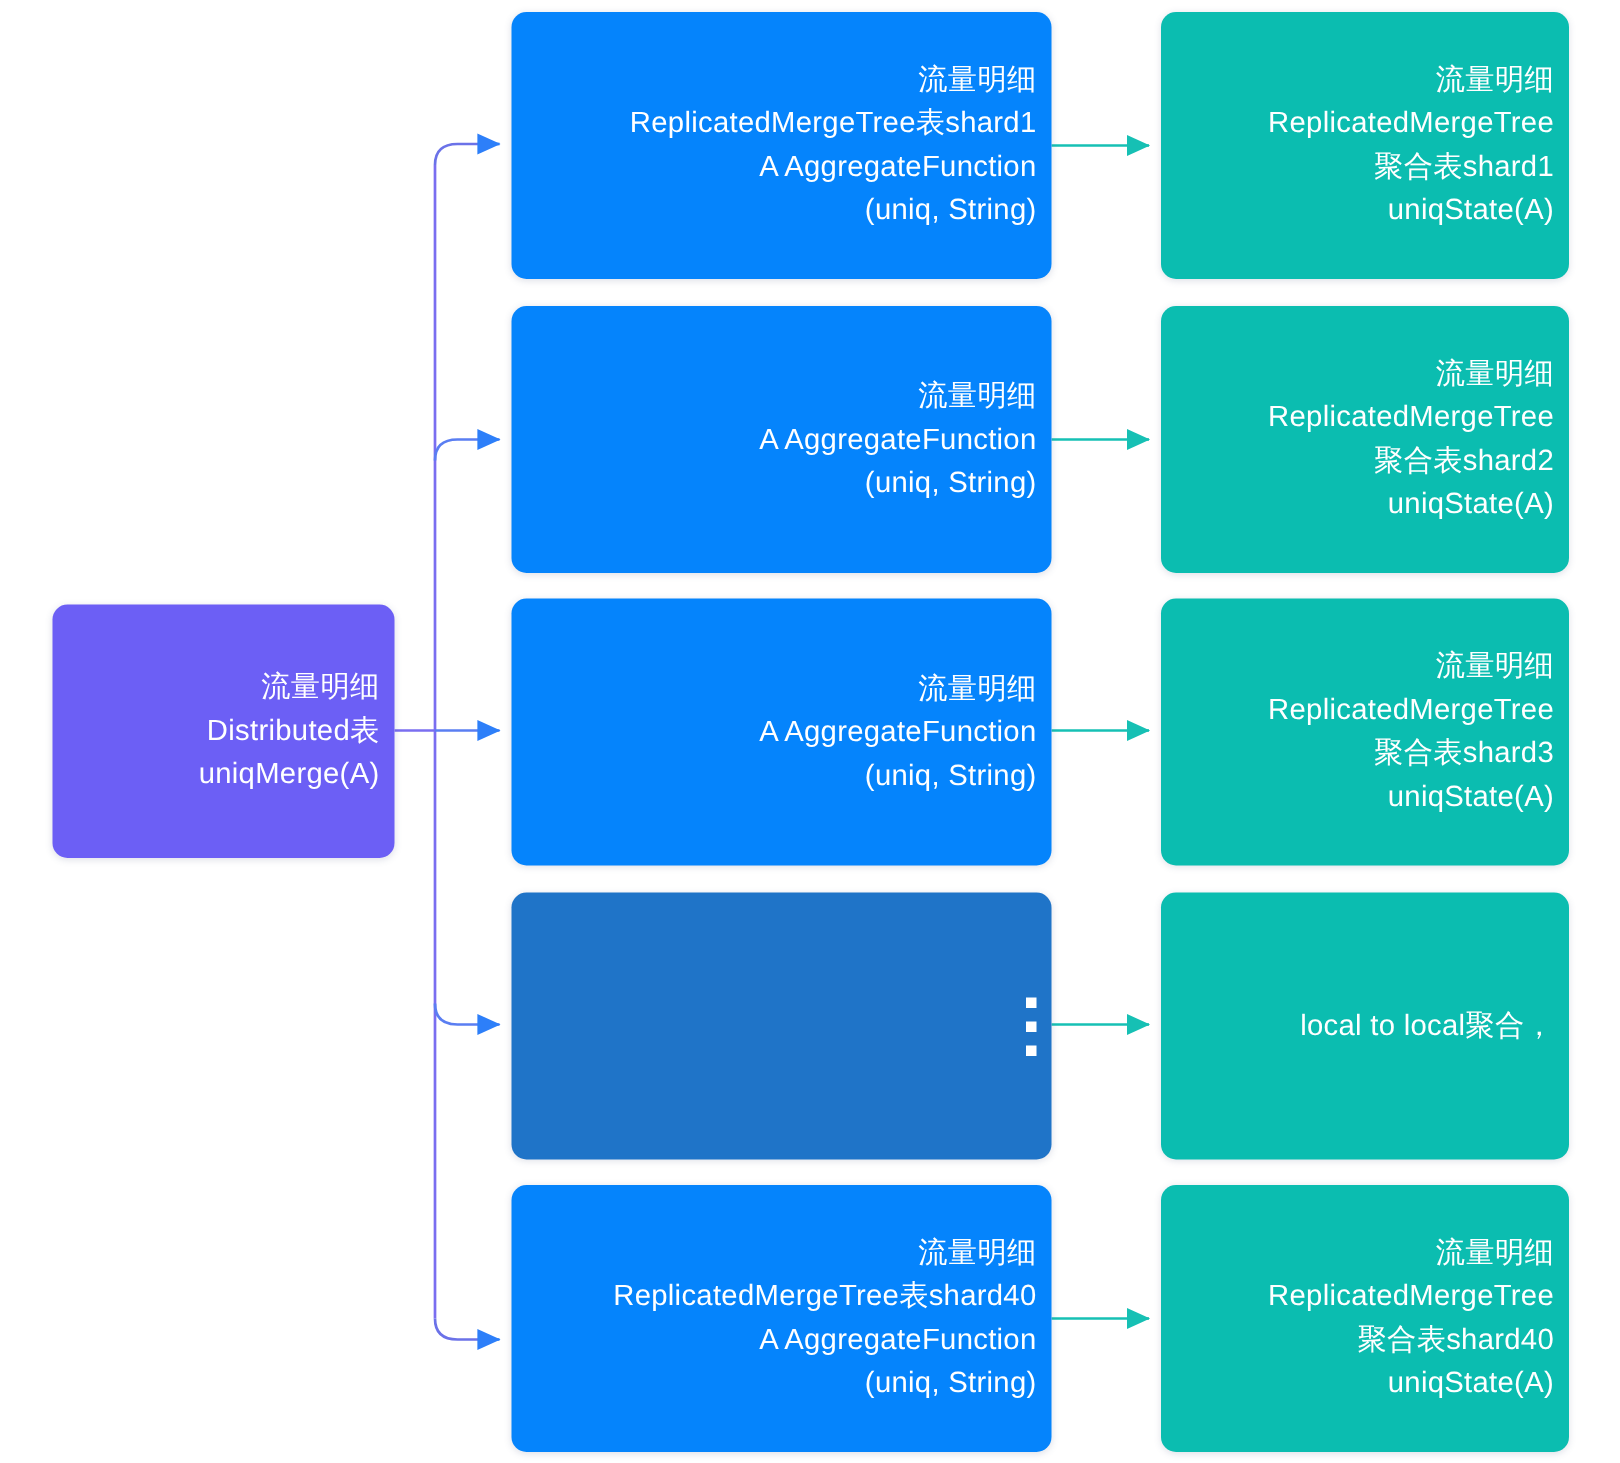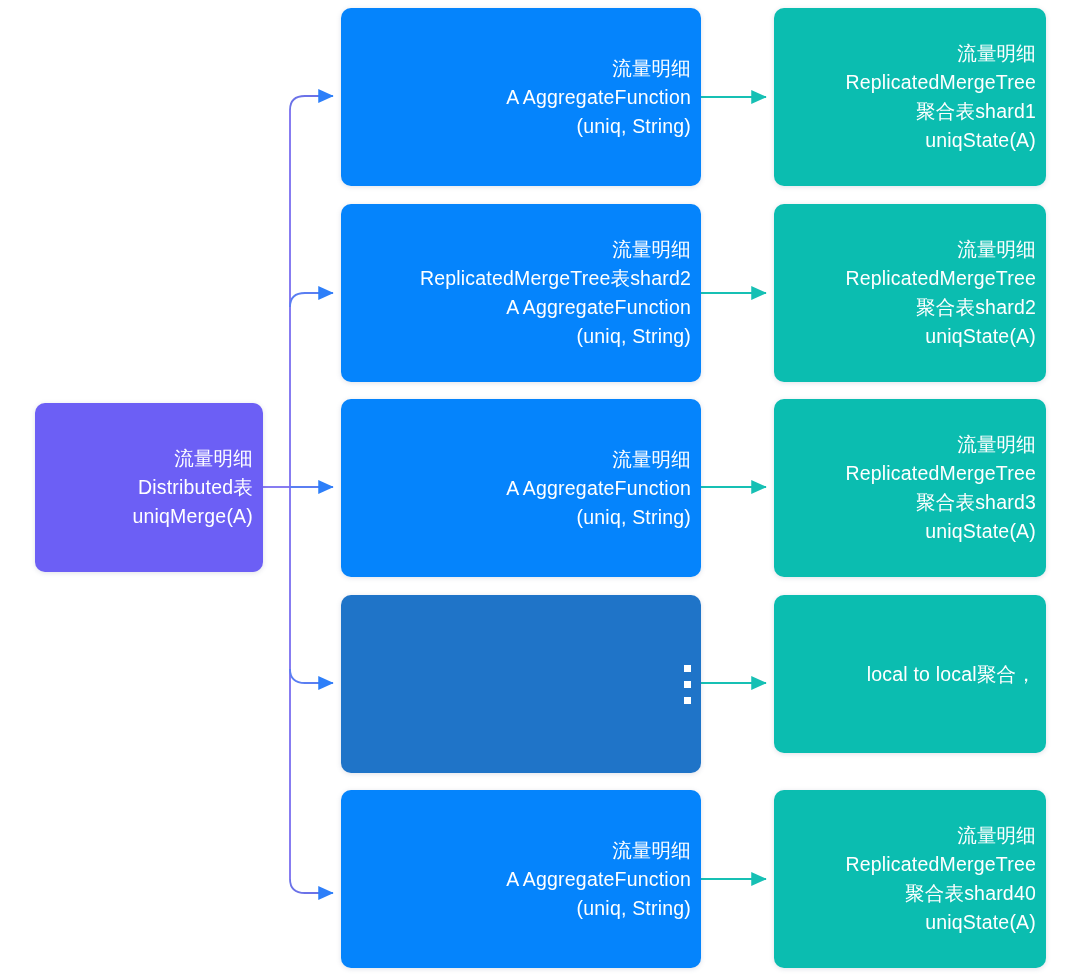--- a/index.html
+++ b/index.html
@@ -115,33 +115,33 @@
   </svg>
 
   <div class="node purple" style="left:35px; top:403px; width:228px; height:169px;">
     <span class="line">流量明细</span>
     <span class="line">Distributed表</span>
     <span class="line">uniqMerge(A)</span>
   </div>
 
   <div class="node blue" style="left:341px; top:8px; width:360px; height:178px;">
     <span class="line">流量明细</span>
+    <span class="line">ReplicatedMergeTree表shard1</span>
     <span class="line">A AggregateFunction</span>
     <span class="line">(uniq, String)</span>
   </div>
   <div class="node green" style="left:774px; top:8px; width:272px; height:178px;">
     <span class="line">流量明细</span>
     <span class="line">ReplicatedMergeTree</span>
     <span class="line">聚合表shard1</span>
     <span class="line">uniqState(A)</span>
   </div>
 
   <div class="node blue" style="left:341px; top:204px; width:360px; height:178px;">
     <span class="line">流量明细</span>
-    <span class="line">ReplicatedMergeTree表shard2</span>
     <span class="line">A AggregateFunction</span>
     <span class="line">(uniq, String)</span>
   </div>
   <div class="node green" style="left:774px; top:204px; width:272px; height:178px;">
     <span class="line">流量明细</span>
     <span class="line">ReplicatedMergeTree</span>
     <span class="line">聚合表shard2</span>
     <span class="line">uniqState(A)</span>
   </div>
 
@@ -157,26 +157,27 @@
     <span class="line">uniqState(A)</span>
   </div>
 
   <div class="node blue-dark" style="left:341px; top:595px; width:360px; height:178px;">
     <span class="vdots">
       <i></i>
         <i></i>
         <i></i>
     </span>
   </div>
-  <div class="node green" style="left:774px; top:595px; width:272px; height:158px;">
+  <div class="node green" style="left:774px; top:595px; width:272px; height:178px;">
     <span class="line">local to local聚合，</span>
   </div>
 
   <div class="node blue" style="left:341px; top:790px; width:360px; height:178px;">
     <span class="line">流量明细</span>
+    <span class="line">ReplicatedMergeTree表shard40</span>
     <span class="line">A AggregateFunction</span>
     <span class="line">(uniq, String)</span>
   </div>
   <div class="node green" style="left:774px; top:790px; width:272px; height:178px;">
     <span class="line">流量明细</span>
     <span class="line">ReplicatedMergeTree</span>
     <span class="line">聚合表shard40</span>
     <span class="line">uniqState(A)</span>
   </div>
 

